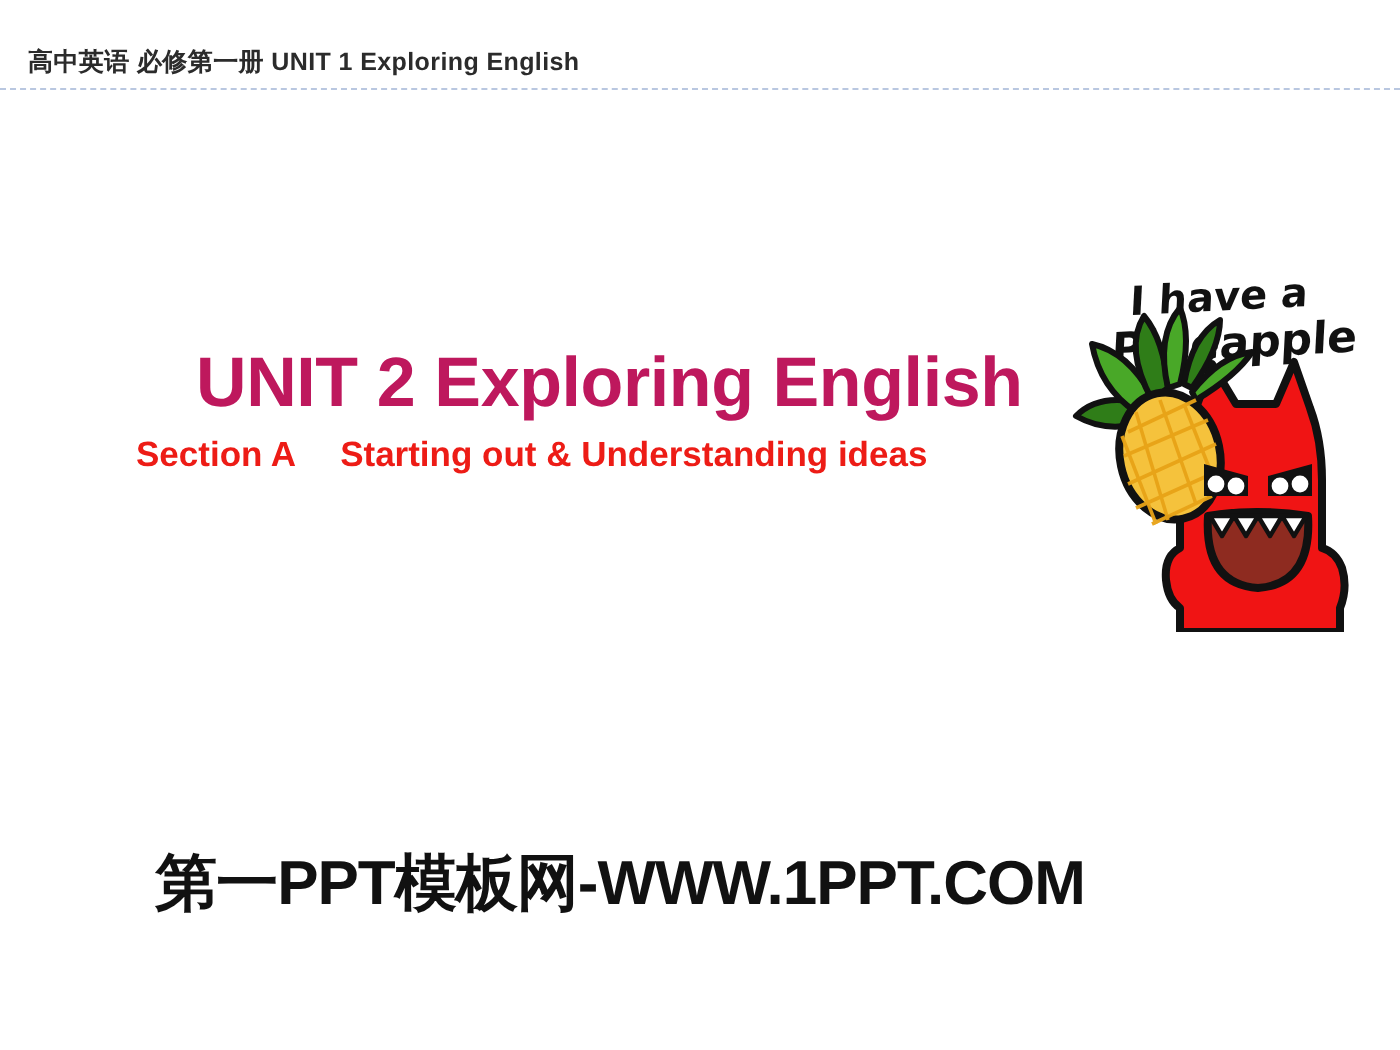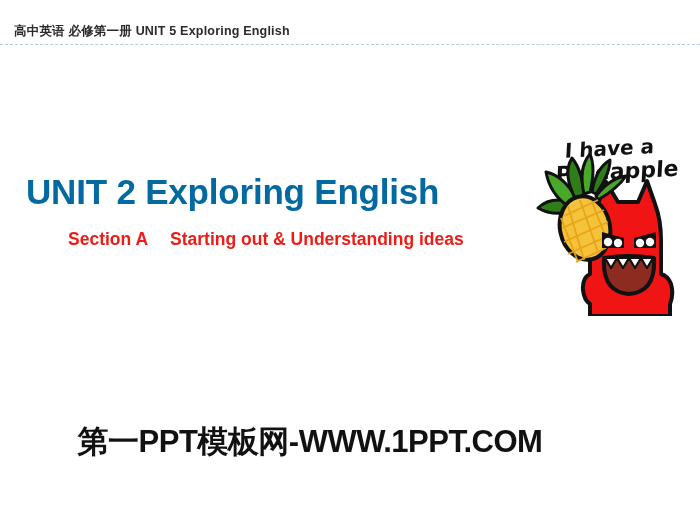--- a/index.html
+++ b/index.html
@@ -48,28 +48,27 @@
   
   #title-block {
     position: absolute;
     left: 0;
     top: 168px;
     width: 520px;
   }
   #main-title {
     font-size: 35px;
     font-weight: bold;
-    color: #0369a1;
+    color: #be185d;
     letter-spacing: -0.2px;
-    padding-left: 26px;
+    padding-left: 98px;
     line-height: 48px;
     white-space: nowrap;
   }
   #subtitle-row {
-    margin-top: 12px;
     padding-left: 68px;
     font-size: 17.5px;
     font-weight: bold;
     color: #ED1C16;
     white-space: nowrap;
     line-height: 22px;
   }
   .subtitle-gap {
     display: inline-block;
     width: 22px;
@@ -101,21 +100,21 @@
     letter-spacing: -0.5px;
     white-space: nowrap;
   }
 </style>
 </head>
 <body>
 
 <div id="slide">
 
   <div id="header-bar">
-    <div id="header-text">高中英语 必修第一册  UNIT 5 Exploring English</div>
+    <div id="header-text">高中英语 必修第一册  UNIT 1 Exploring English</div>
     <div id="header-divider"></div>
   </div>
 
   <div id="title-block">
     <div id="main-title">UNIT 2 Exploring English</div>
     <div id="subtitle-row">
       <span>Section A</span><span class="subtitle-gap"></span><span>Starting out &amp; Understanding ideas</span>
     </div>
   </div>
 

